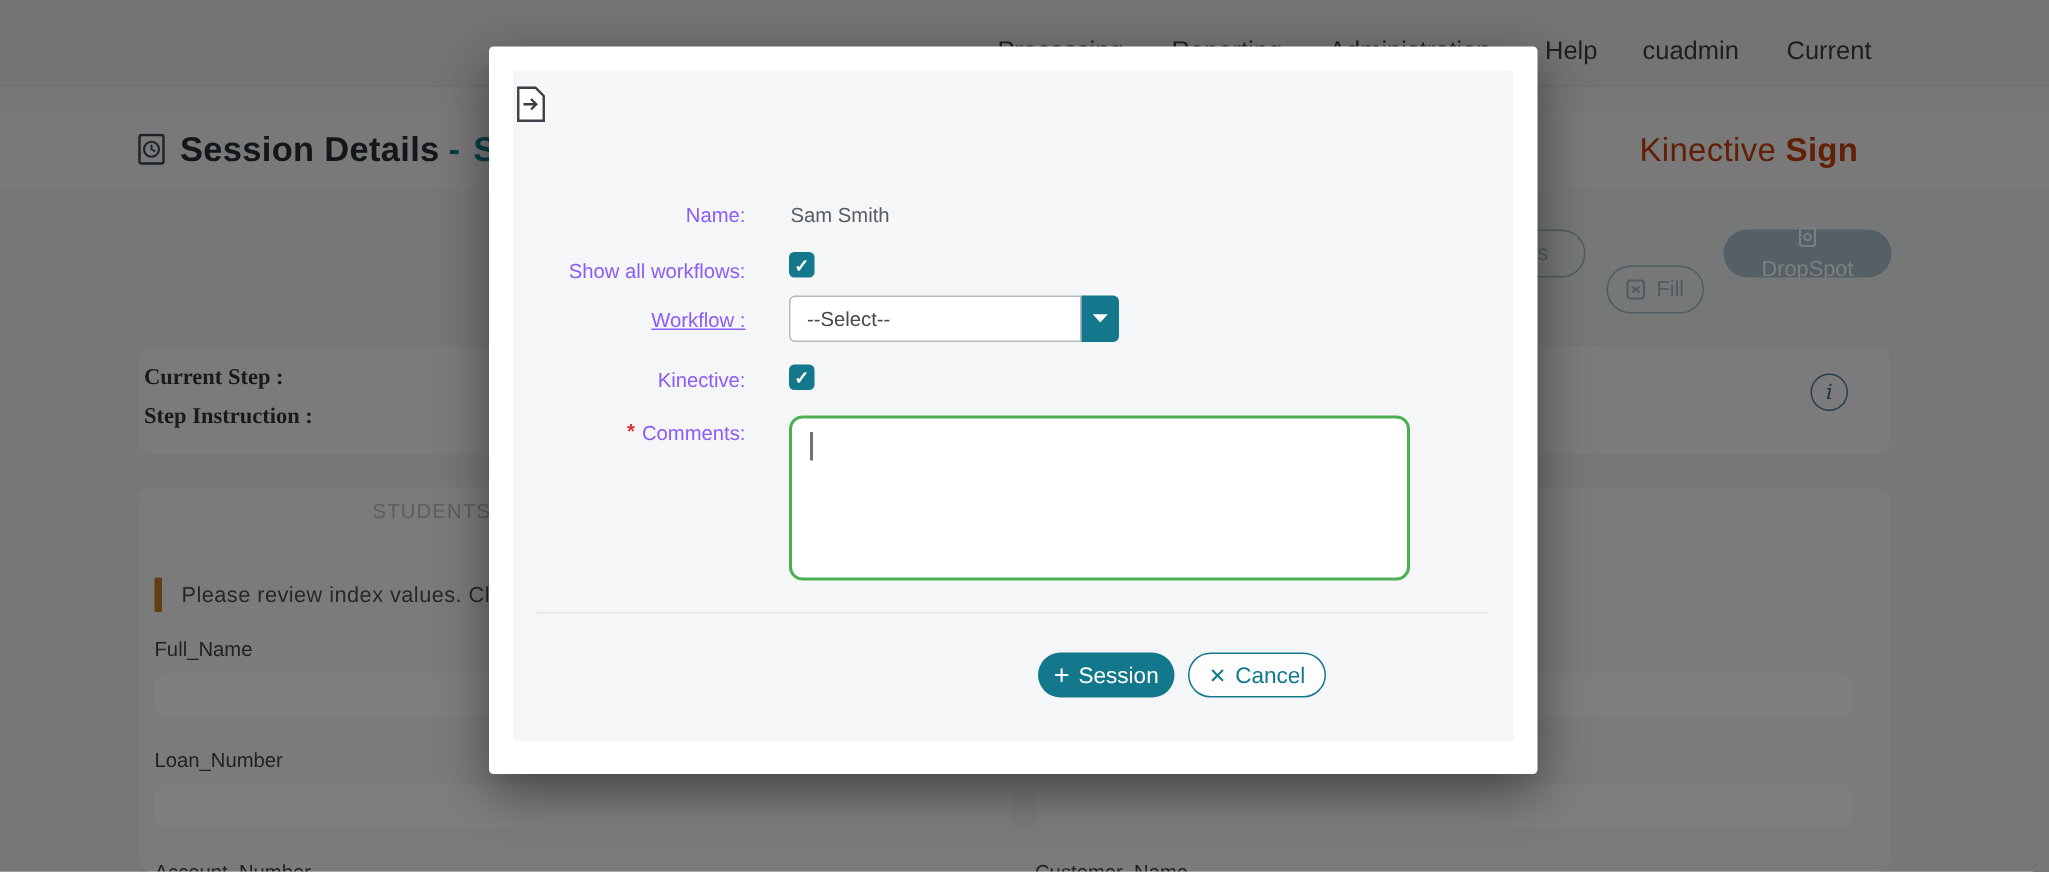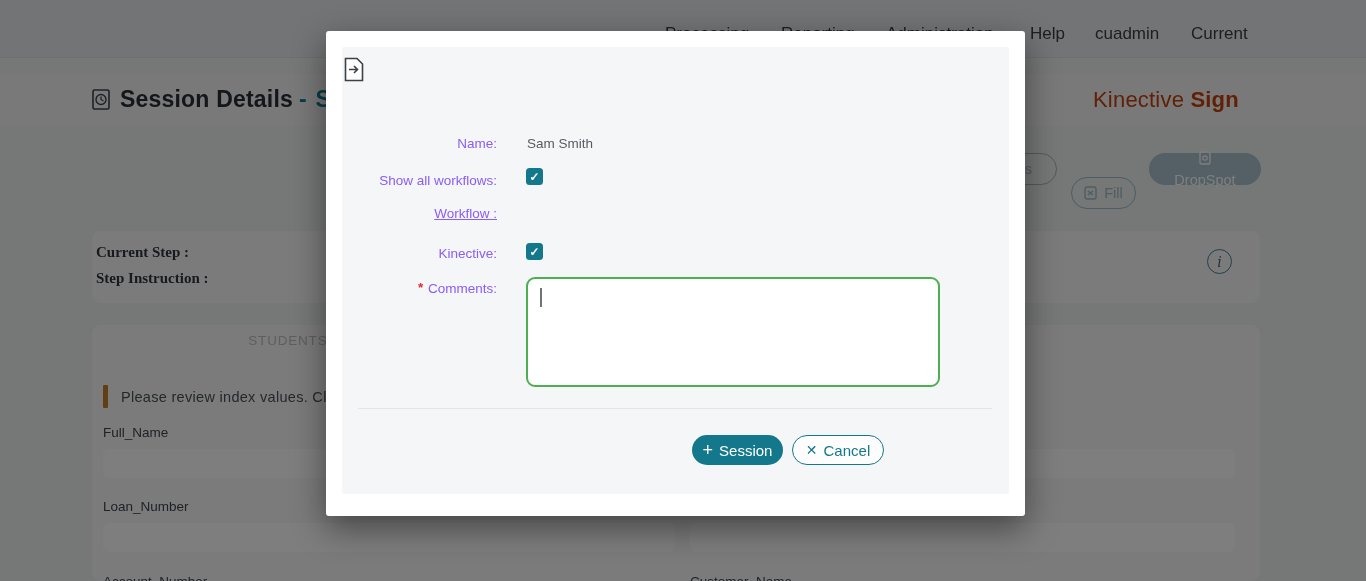--- a/index.html
+++ b/index.html
@@ -192,20 +192,29 @@
 
   <div class="m-label lbl-name">Name:</div>
   <div class="m-value">Sam Smith</div>
 
   <div class="m-label lbl-showall">Show all workflows:</div>
   <div class="checkbox cb-showall">
     <span>✓</span>
   </div>
 
   <div class="m-label lbl-workflow">Workflow :</div>
+  <div class="select-wrap">
+    <div class="select-box"></div>
+    <div class="select-text">--Select--</div>
+    <div class="select-arrow">
+      <svg width="11" height="7" viewBox="0 0 11 7">
+          <path d="M0.5 0.5 L5.5 6 L10.5 0.5 Z" fill="#ffffff"></path>
+        </svg>
+    </div>
+  </div>
 
   <div class="m-label lbl-important">Kinective:</div>
   <div class="checkbox cb-important">
     <span>✓</span>
   </div>
 
   <div class="req-mark">*</div>
   <div class="m-label lbl-comments">Comments:</div>
   <div class="comments-box">
     <div class="caret"></div>

